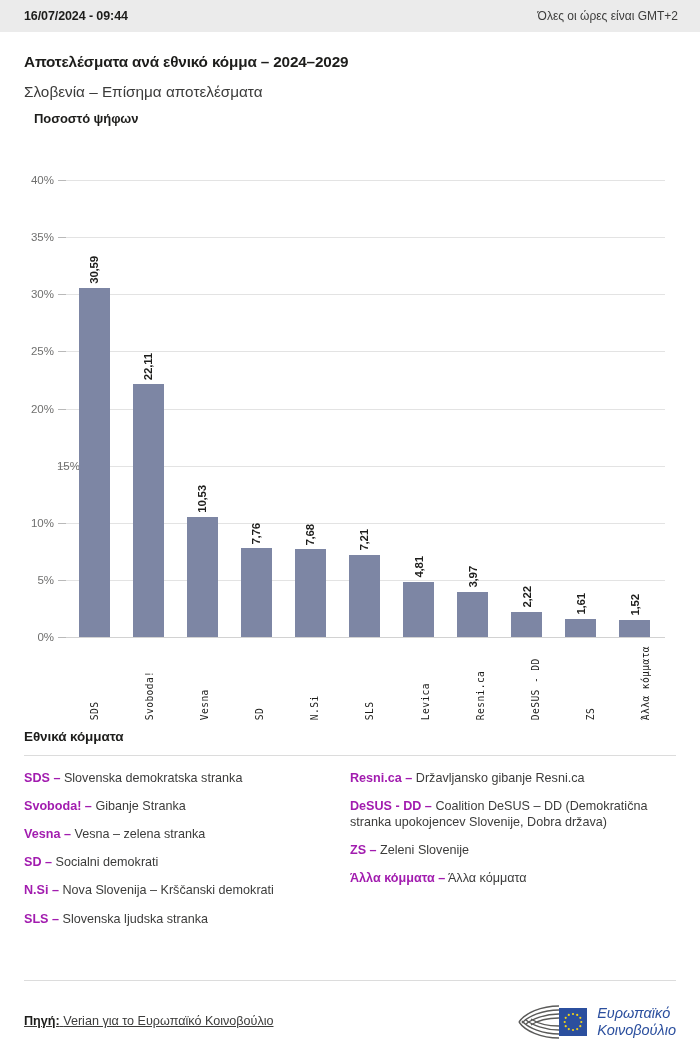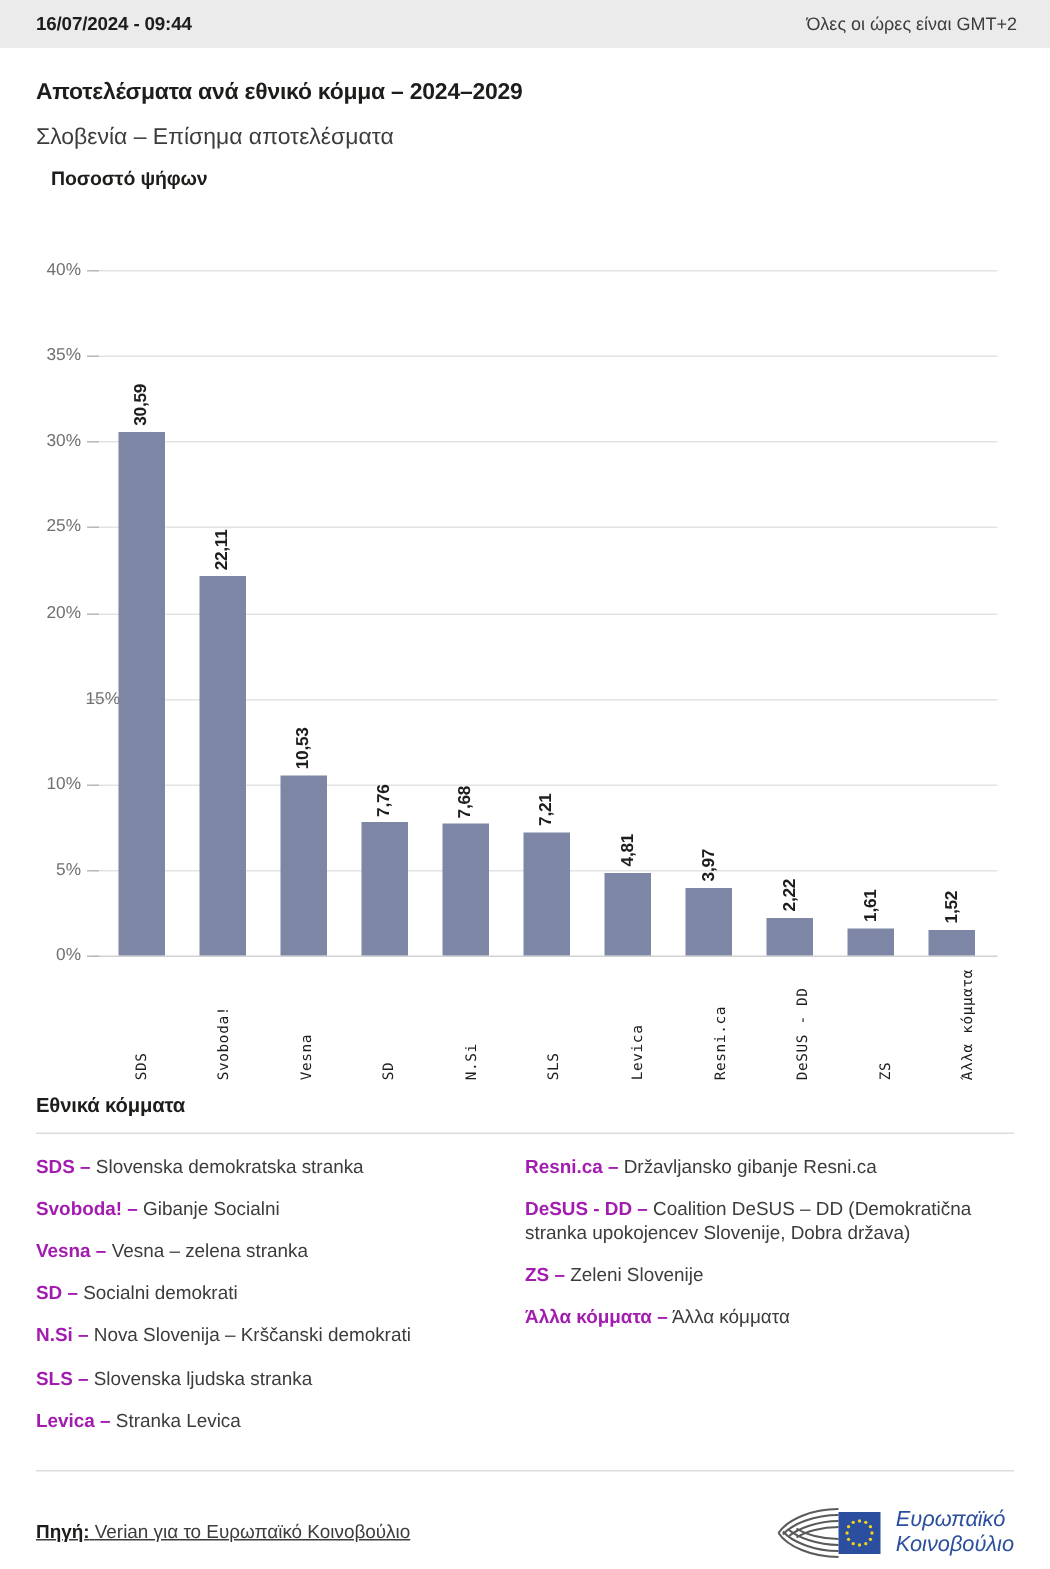--- a/index.html
+++ b/index.html
@@ -345,26 +345,25 @@
       </div>
     </div>
 </div>
 
 <div class="legend-section">
   <div class="legend-title">Εθνικά κόμματα</div>
   <div class="legend-rule"></div>
   <div class="legend-cols">
     <div class="legend-col" id="legend-left">
         <div class="legend-item"><b>SDS –</b><span> Slovenska demokratska stranka</span></div>
-        <div class="legend-item"><b>Svoboda! –</b><span> Gibanje Socialni</span></div>
+        <div class="legend-item"><b>Svoboda! –</b><span> Gibanje Stranka</span></div>
         <div class="legend-item"><b>Vesna –</b><span> Vesna – zelena stranka</span></div>
         <div class="legend-item"><b>SD –</b><span> Socialni demokrati</span></div>
         <div class="legend-item"><b>N.Si –</b><span> Nova Slovenija – Krščanski demokrati</span></div>
         <div class="legend-item"><b>SLS –</b><span> Slovenska ljudska stranka</span></div>
-        <div class="legend-item"><b>Levica –</b><span> Stranka Levica</span></div>
       </div>
     <div class="legend-col right" id="legend-right">
         <div class="legend-item"><b>Resni.ca –</b><span> Državljansko gibanje Resni.ca</span></div>
         <div class="legend-item"><b>DeSUS - DD –</b><span> Coalition DeSUS – DD (Demokratična stranka upokojencev Slovenije, Dobra država)</span></div>
         <div class="legend-item"><b>ZS –</b><span> Zeleni Slovenije</span></div>
         <div class="legend-item"><b>Άλλα κόμματα –</b><span> Άλλα κόμματα</span></div>
       </div>
   </div>
 </div>
 

